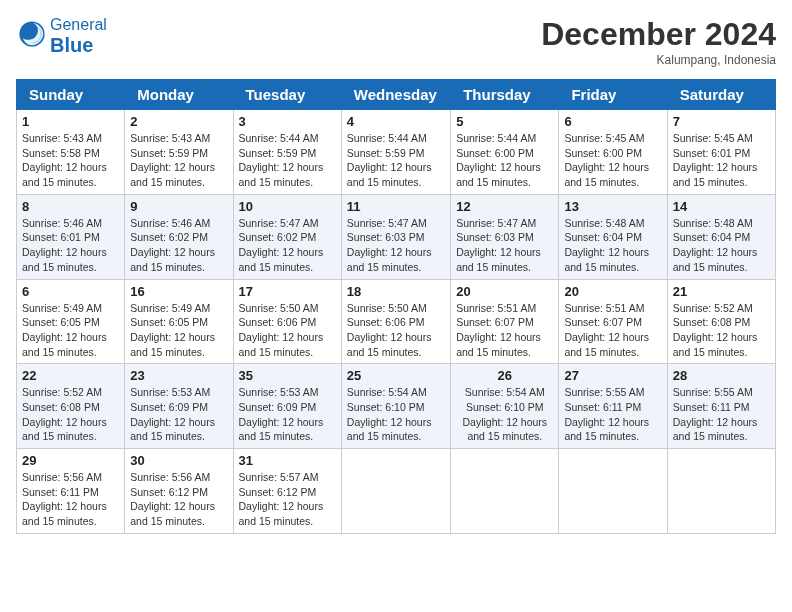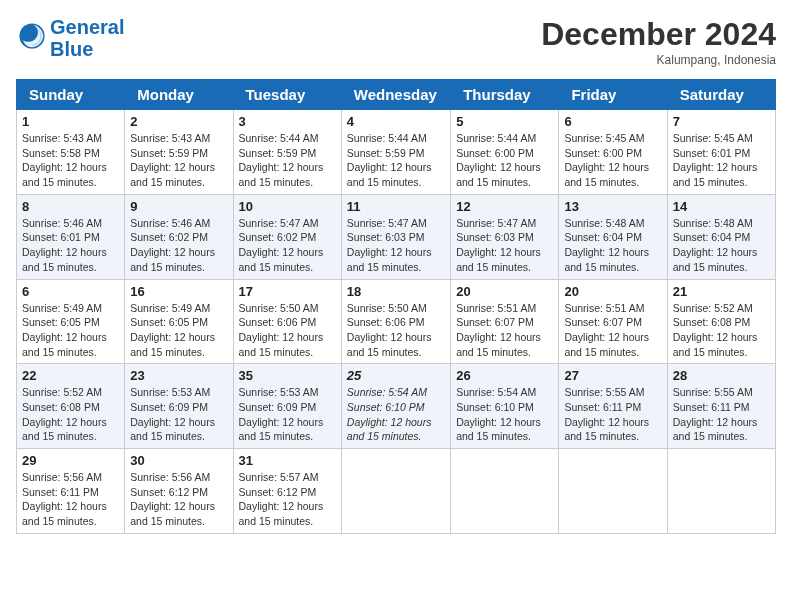--- a/index.html
+++ b/index.html
@@ -84,21 +84,21 @@
 <div class="header">
   <div class="logo">
     <div>
       <svg class="logo-icon" viewBox="0 0 40 40" xmlns="http://www.w3.org/2000/svg">
         <circle cx="20" cy="20" r="18" fill="#1a6bb5"></circle>
         <path d="M20 4 C28 4, 36 12, 36 20 C36 28, 28 36, 20 36 C14 36, 9 32, 7 26 C10 28, 14 29, 18 28 C26 26, 30 18, 28 11 C26 6, 23 4, 20 4 Z" fill="white" opacity="0.9"></path>
         <path d="M26 8 C30 10, 34 15, 34 20 C34 27, 28 34, 20 34 L20 32 C27 32, 32 27, 32 20 C32 15, 29 10, 26 8 Z" fill="#87ceeb" opacity="0.7"></path>
       </svg>
     </div>
     <div style="margin-left:4px;">
-      <div style="font-size:20px;font-weight:bold;color:#1a6bb5;line-height:1.1;">General</div>
+      <div style="font-size:16px;font-weight:normal;color:#1a6bb5;line-height:1.1;">General</div>
       <div style="font-size:20px;font-weight:bold;color:#1a6bb5;line-height:1.1;">Blue</div>
     </div>
   </div>
   <div class="title-block">
     <div class="month-title">December 2024</div>
     <div class="location">Kalumpang, Indonesia</div>
   </div>
 </div>
 
 <table class="calendar">
@@ -210,25 +210,25 @@
           <div class="day-info">Sunrise: 5:52 AM<br>Sunset: 6:08 PM<br>Daylight: 12 hours and 15 minutes.</div>
         </td>
         <td style="background: rgb(240, 244, 250);">
           <span class="day-num">23</span>
           <div class="day-info">Sunrise: 5:53 AM<br>Sunset: 6:09 PM<br>Daylight: 12 hours and 15 minutes.</div>
         </td>
         <td style="background: rgb(240, 244, 250);">
           <span class="day-num">35</span>
           <div class="day-info">Sunrise: 5:53 AM<br>Sunset: 6:09 PM<br>Daylight: 12 hours and 15 minutes.</div>
         </td>
-        <td style="background: rgb(240, 244, 250); font-style: italic;">
+        <td style="background: rgb(240, 244, 250);">
           <span class="day-num">25</span>
           <div class="day-info">Sunrise: 5:54 AM<br>Sunset: 6:10 PM<br>Daylight: 12 hours and 15 minutes.</div>
         </td>
-        <td style="background: rgb(240, 244, 250);">
+        <td style="background: rgb(240, 244, 250); text-align: center;">
           <span class="day-num">26</span>
           <div class="day-info">Sunrise: 5:54 AM<br>Sunset: 6:10 PM<br>Daylight: 12 hours and 15 minutes.</div>
         </td>
         <td style="background: rgb(240, 244, 250);">
           <span class="day-num">27</span>
           <div class="day-info">Sunrise: 5:55 AM<br>Sunset: 6:11 PM<br>Daylight: 12 hours and 15 minutes.</div>
         </td>
         <td style="background: rgb(240, 244, 250);">
           <span class="day-num">28</span>
           <div class="day-info">Sunrise: 5:55 AM<br>Sunset: 6:11 PM<br>Daylight: 12 hours and 15 minutes.</div>

